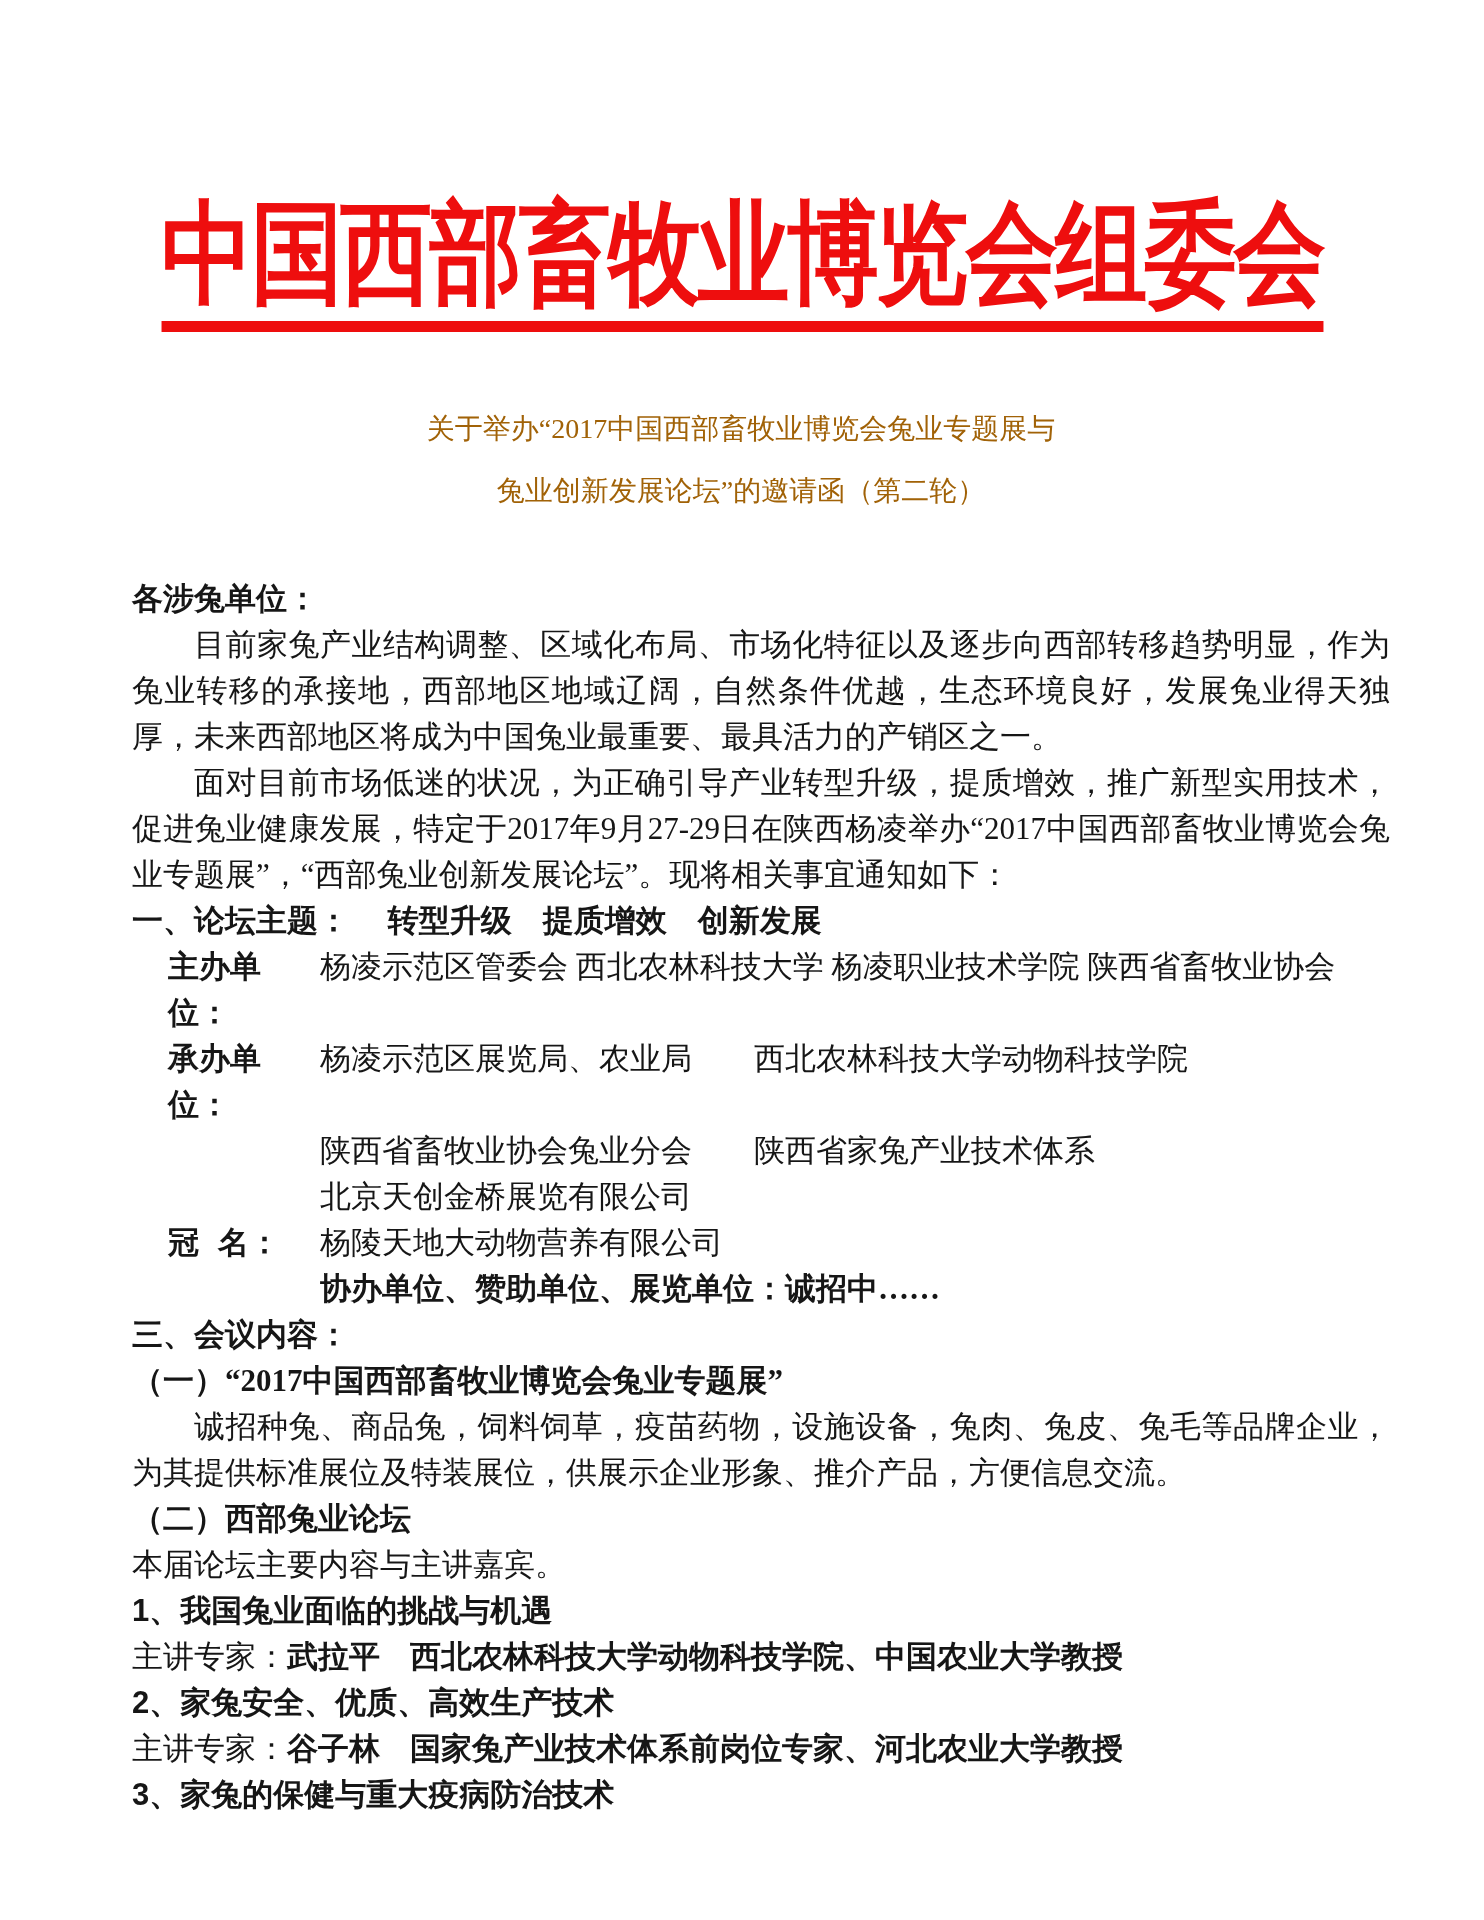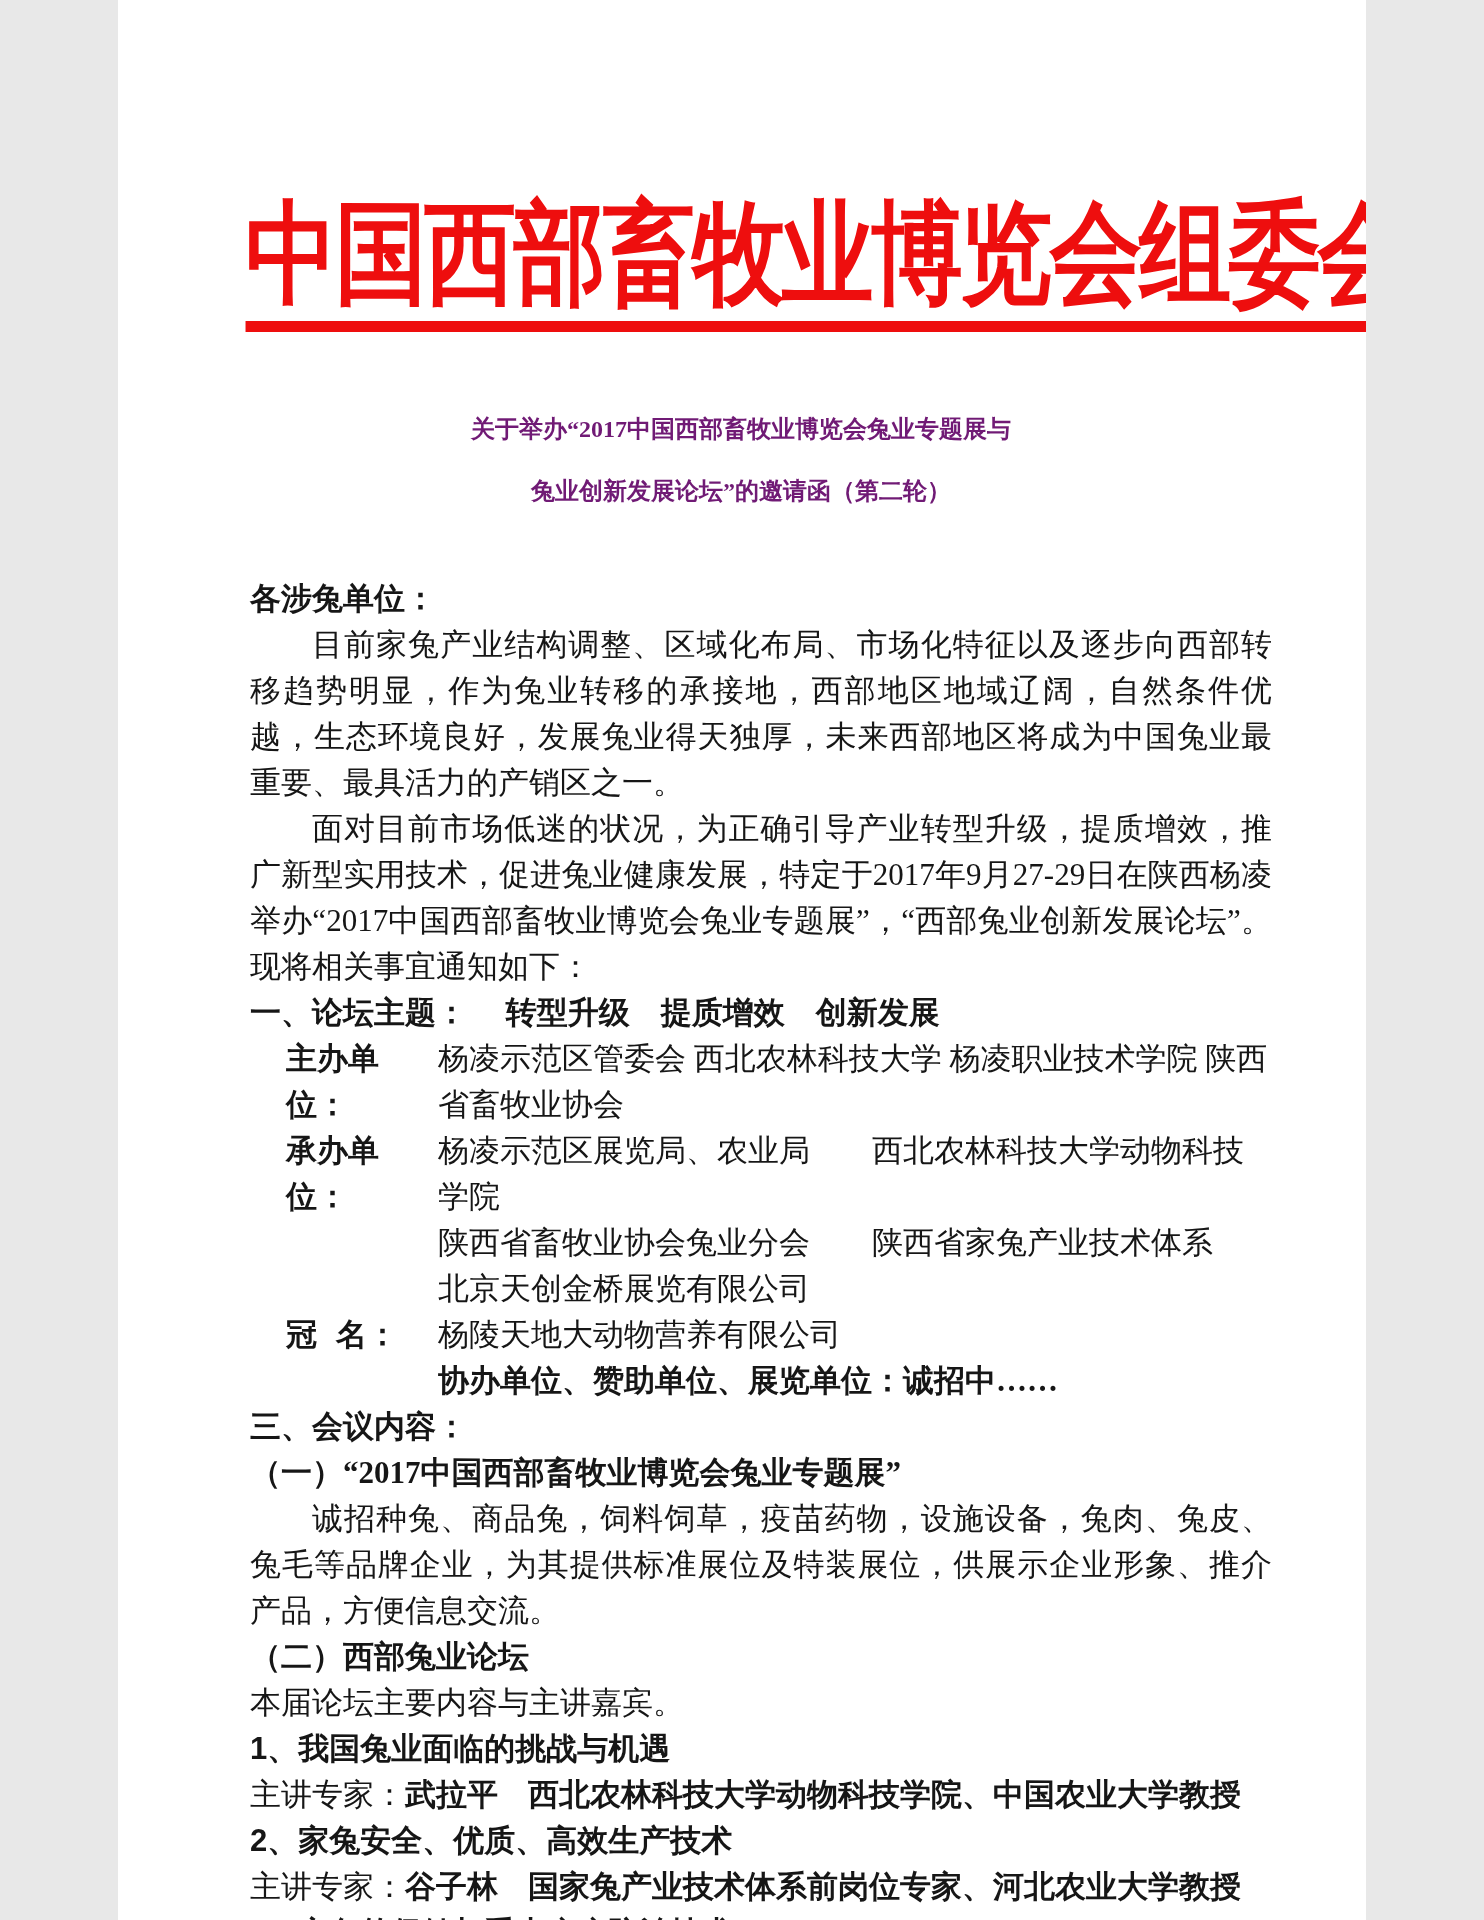--- a/index.html
+++ b/index.html
@@ -1,18 +1,18 @@
 <!DOCTYPE html>
 <html lang="zh"><head>
 <meta charset="utf-8">
 <style>
   html, body { margin: 0; padding: 0; background: #e8e8e8; }
   .page {
     position: relative;
-    width: 1248px;
+    width: 1484px;
     height: 1920px;
     margin: 0 auto;
     background: #ffffff;
     box-sizing: border-box;
     padding: 190px 94px 0 132px;
     overflow: hidden;
     font-family: "Liberation Serif", "DejaVu Serif", serif;
     color: #161616;
   }
   
@@ -32,24 +32,24 @@
     padding-bottom: 2px;
     transform: scaleX(0.82);
     transform-origin: center bottom;
     white-space: nowrap;
   }
   
   .doc-title {
     margin-top: 66px;
     margin-left: -40px;
     text-align: center;
-    font-size: 24px;
-    font-weight: bold;
+    font-size: 28px;
+    font-weight: normal;
     line-height: 62px;
-    color: #701a75;
+    color: #a16207;
   }
   
   .doc-body {
     margin-top: 54px;
     font-size: 31px;
     line-height: 46px;
   }
   .doc-body p { margin: 0; text-align: justify; }
   .hd {
     font-weight: bold;

